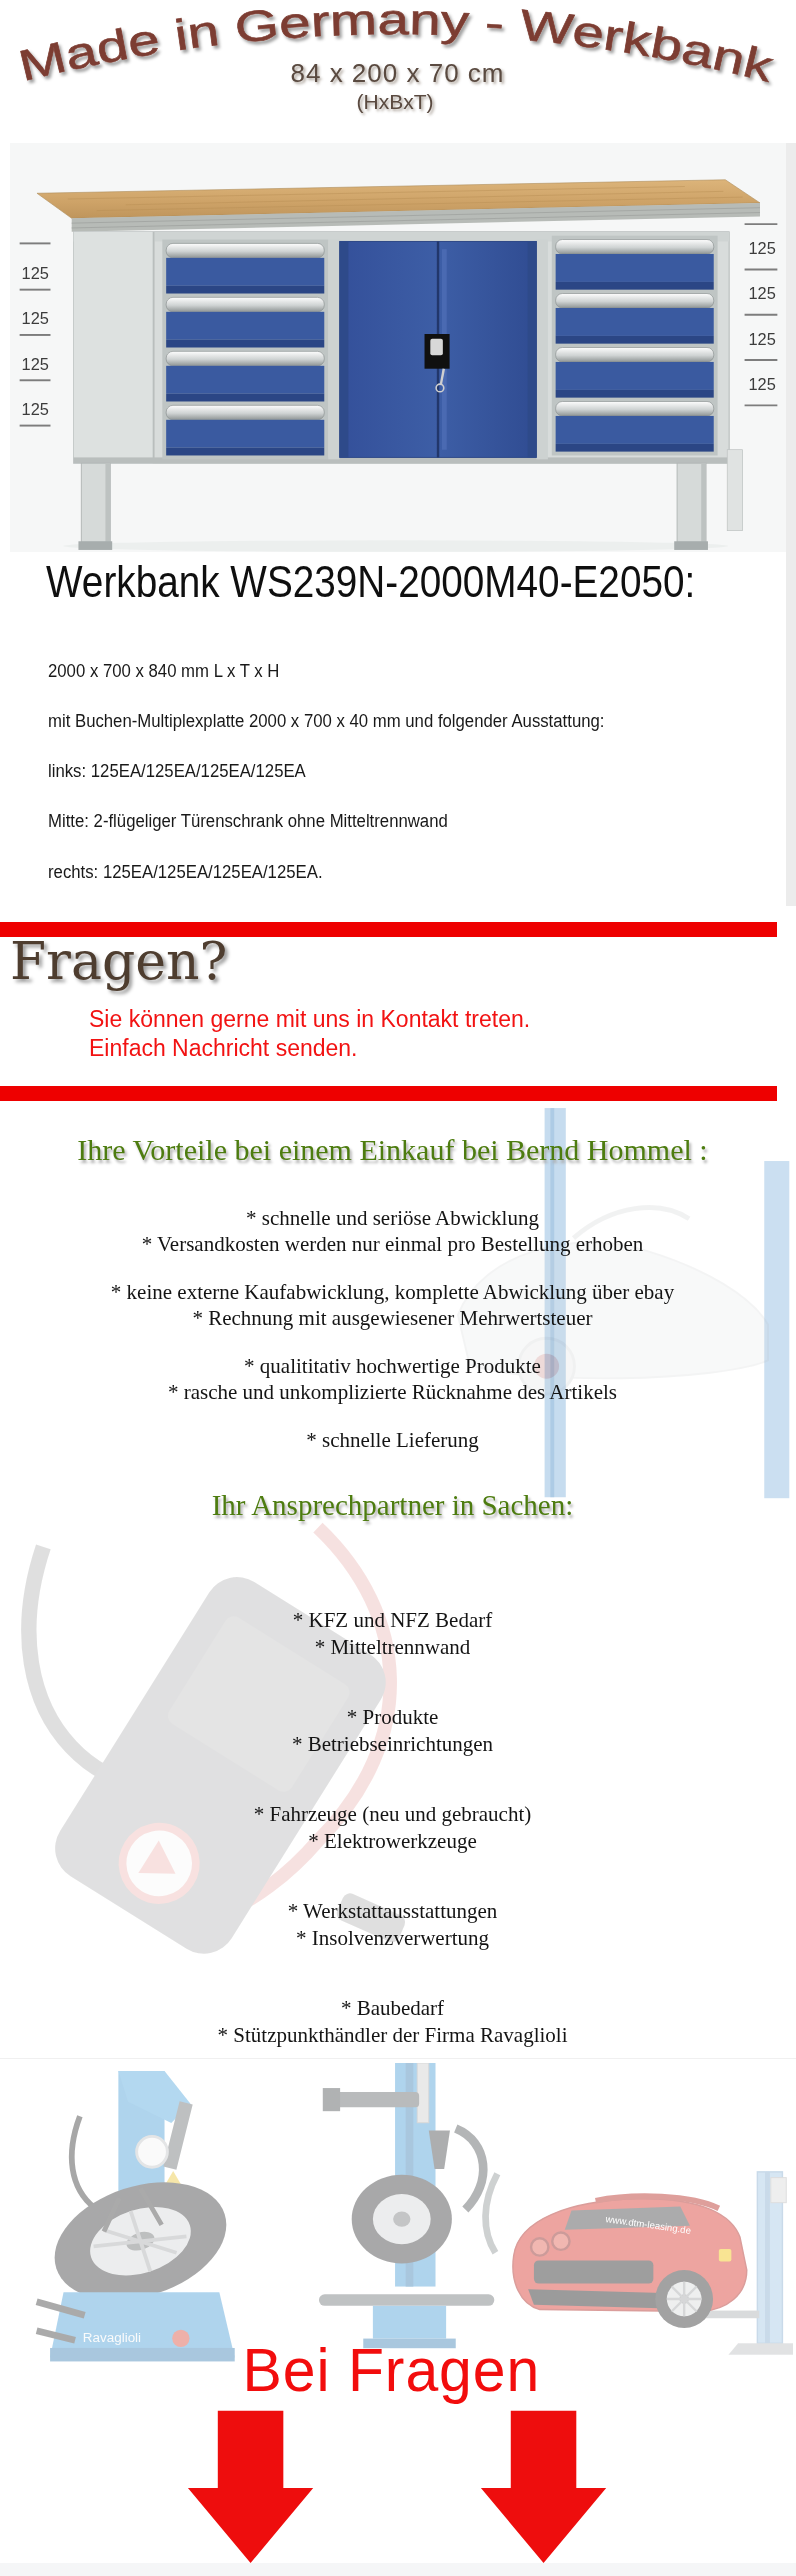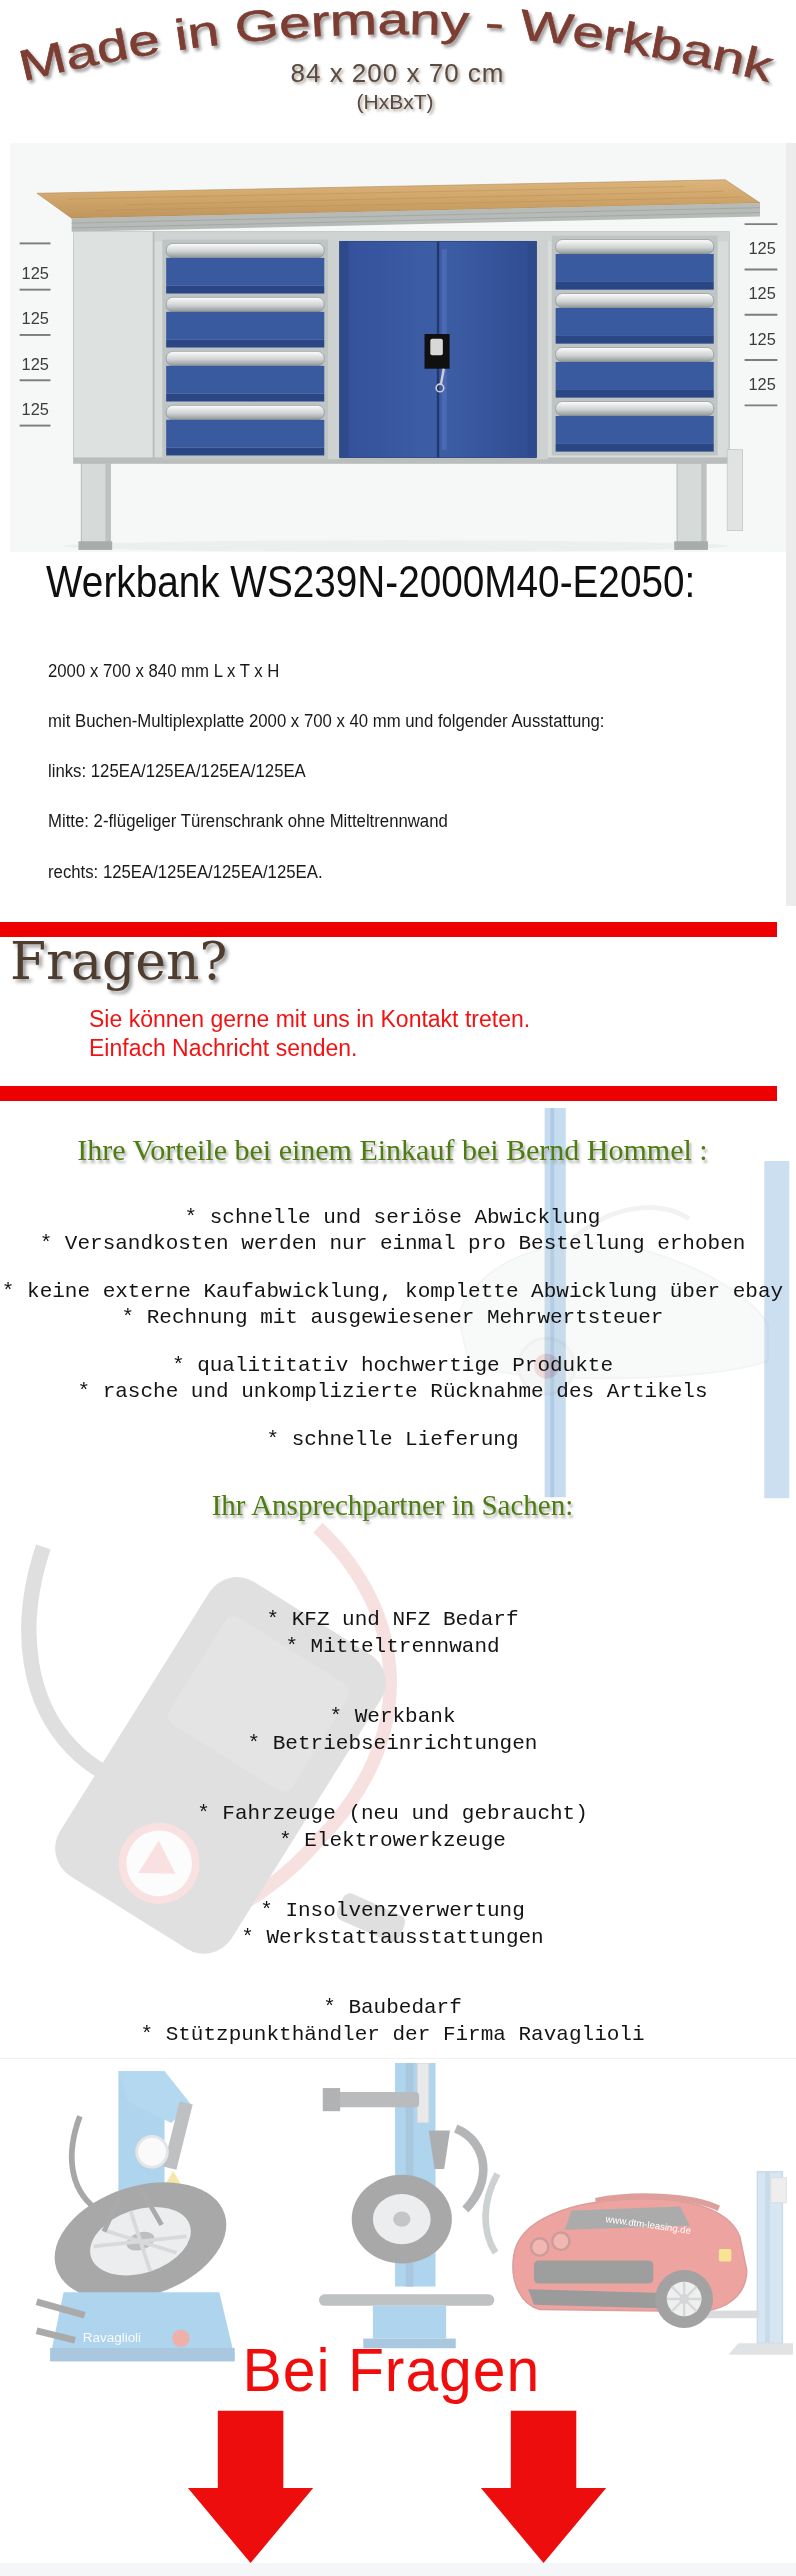--- a/index.html
+++ b/index.html
@@ -26,21 +26,21 @@
 
   
   .redbar{left:0;width:777px;height:14.5px;background:#ee0000;}
   .fragen{left:10px;top:931px;font-size:52px;color:#4e3d2f;font-family:"DejaVu Serif",serif;
           text-shadow:2.9px 2.9px 3.9px #9a9a9a;}
   .contact-line{left:89px;width:626px;font-size:23px;color:#f21212;line-height:29px;white-space:nowrap;}
 
   
   .serif-head{left:0;width:785px;text-align:center;font-family:"Liberation Serif",serif;
               font-size:30px;color:#4d7c0f;text-shadow:1.9px 2.9px 2.9px #ababab;white-space:nowrap;}
-  .serif-list{left:0;width:785px;text-align:center;font-family:Liberation Mono, monospace;
+  .serif-list{left:0;width:785px;text-align:center;font-family:Liberation Serif, serif;
               font-size:21px;color:#141414;}
   .serif-list .grp{margin-bottom:22px;}
   .serif-list .ln{line-height:26px;white-space:nowrap;}
   .svc .grp{margin-bottom:31px;margin-top:44px;}
   .svc .ln{line-height:26.5px;}
 
   
   .fade-lift{left:429px;top:1108px;width:368px;height:397px;}
   .fade-charger{left:0;top:1489px;width:501px;height:559px;opacity:.13;}
 
@@ -274,30 +274,30 @@
     </div>
   </div>
 
   <div class="abs serif-head" style="top:1489px;font-size:29px">Ihr Ansprechpartner in Sachen:</div>
   <div class="abs serif-list svc" style="top:1563px">
     <div class="grp">
       <div class="ln">* KFZ und NFZ Bedarf</div>
       <div class="ln">* Mitteltrennwand</div>
     </div>
     <div class="grp">
-      <div class="ln">* Werkbank</div>
+      <div class="ln">* Produkte</div>
       <div class="ln">* Betriebseinrichtungen</div>
     </div>
     <div class="grp">
       <div class="ln">* Fahrzeuge (neu und gebraucht)</div>
       <div class="ln">* Elektrowerkzeuge</div>
     </div>
     <div class="grp">
+      <div class="ln">* Werkstattausstattungen</div>
       <div class="ln">* Insolvenzverwertung</div>
-      <div class="ln">* Werkstattausstattungen</div>
     </div>
     <div class="grp">
       <div class="ln">* Baubedarf</div>
       <div class="ln">* Stützpunkthändler der Firma Ravaglioli</div>
     </div>
   </div>
 
   <div class="abs gallery">
 
     <svg class="abs g-tire" viewBox="0 0 235 330">

